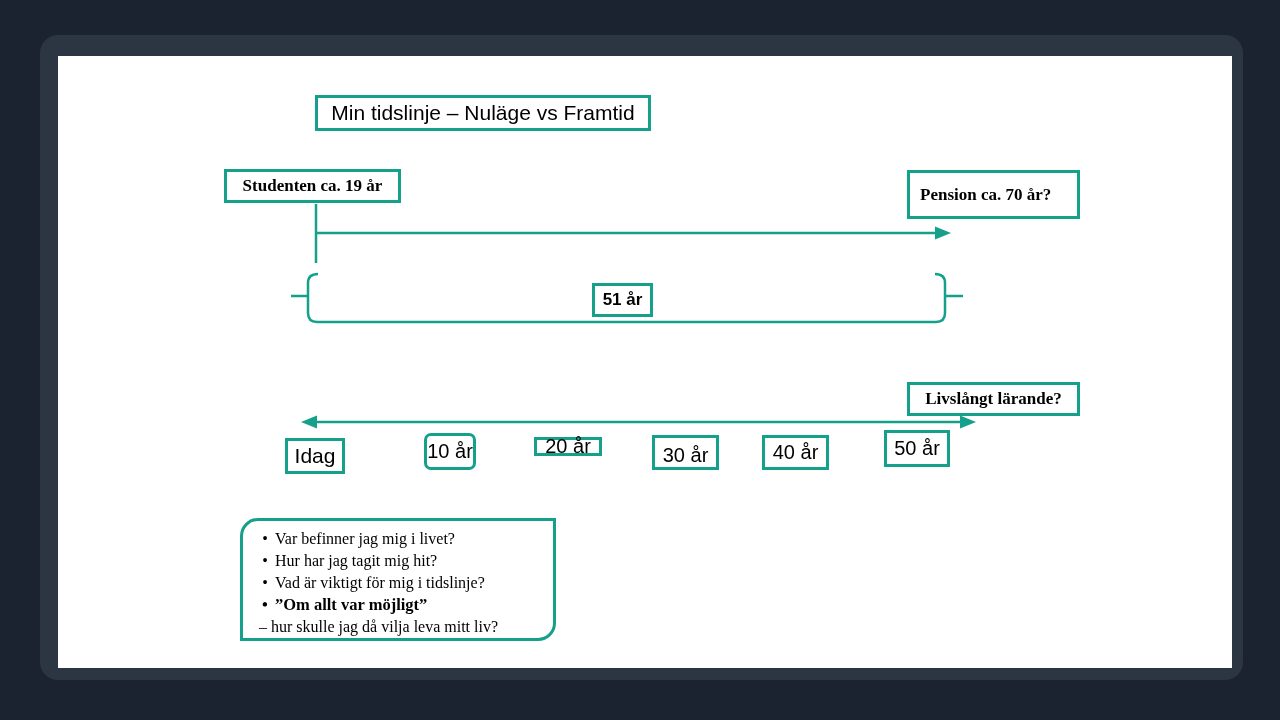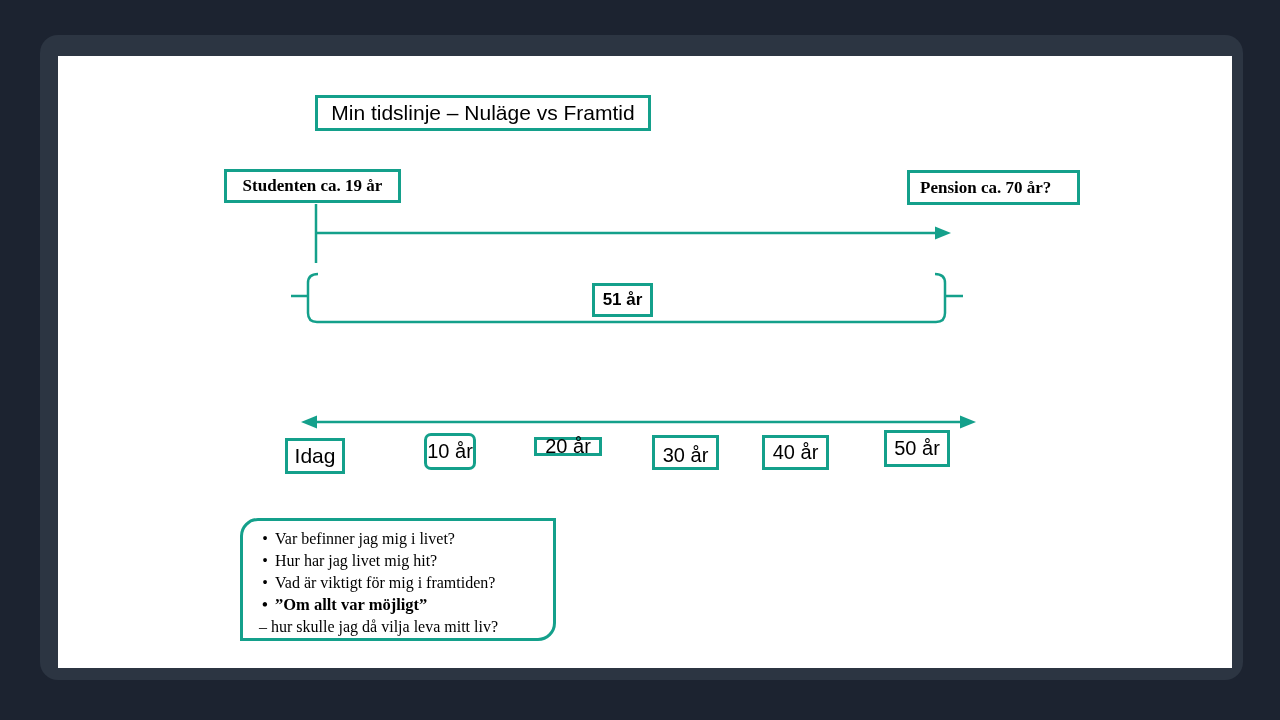--- a/index.html
+++ b/index.html
@@ -44,21 +44,21 @@
     font-size: 21px;
     font-family: "Liberation Sans", sans-serif;
   }
   .serif-label {
     font-family: "Liberation Serif", serif;
     font-weight: bold;
     font-size: 17px;
     margin-left: 19px;
   }
   .studenten-box { left: 147px; top: 113px; width: 177px; height: 34px; }
-  .pension-box   { left: 830px; top: 114px; width: 173px; height: 35px; justify-content: flex-start; padding-left: 10px; }
+  .pension-box   { left: 830px; top: 114px; width: 173px; height: 49px; justify-content: flex-start; padding-left: 10px; }
   .livslangt-box { left: 830px; top: 326px; width: 173px; height: 34px; }
   .span-box {
     left: 534px; top: 227px; width: 61px; height: 34px;
     font-weight: bold; font-size: 17px;
   }
   .marker-box {
     font-size: 20px;
     font-family: "Liberation Sans", sans-serif;
   }
   .bubble {
@@ -106,20 +106,23 @@
   <div class="box serif-label studenten-box">
     <span>Studenten ca. 19 år</span>
   </div>
   <div class="box serif-label pension-box">
     <span>Pension ca. 70 år?</span>
   </div>
   <div class="box span-box">
     <span>51 år</span>
   </div>
 
+  <div class="box serif-label livslangt-box">
+    <span>Livslångt lärande?</span>
+  </div>
 
   <div class="box marker-box" style="left:227px; top:382px; width:60px; height:36px; font-size:21px;">
     <span>Idag</span>
   </div>
   <div class="box marker-box" style="left:366px; top:377px; width:52px; height:37px;border-radius:7px;">
     <span>10 år</span>
   </div>
   <div class="box marker-box" style="left:476px; top:381px; width:68px; height:19px;">
     <span>20 år</span>
   </div>
@@ -133,25 +136,25 @@
     <span>50 år</span>
   </div>
 
   <div class="bubble">
     <div class="bubble-line">
       <span class="bullet-glyph">•</span>
       <span>Var befinner jag mig i livet?</span>
     </div>
     <div class="bubble-line">
       <span class="bullet-glyph">•</span>
-      <span>Hur har jag livet mig hit?</span>
+      <span>Hur har jag tagit mig hit?</span>
     </div>
     <div class="bubble-line">
       <span class="bullet-glyph">•</span>
-      <span>Vad är viktigt för mig i framtiden?</span>
+      <span>Vad är viktigt för mig i tidslinje?</span>
     </div>
     <div class="bubble-line bold-line">
       <span class="bullet-glyph">•</span>
       <span>”Om allt var möjligt”</span>
     </div>
     <div class="bubble-footer">– hur skulle jag då vilja leva mitt liv?</div>
   </div>
 
 </div>
 

